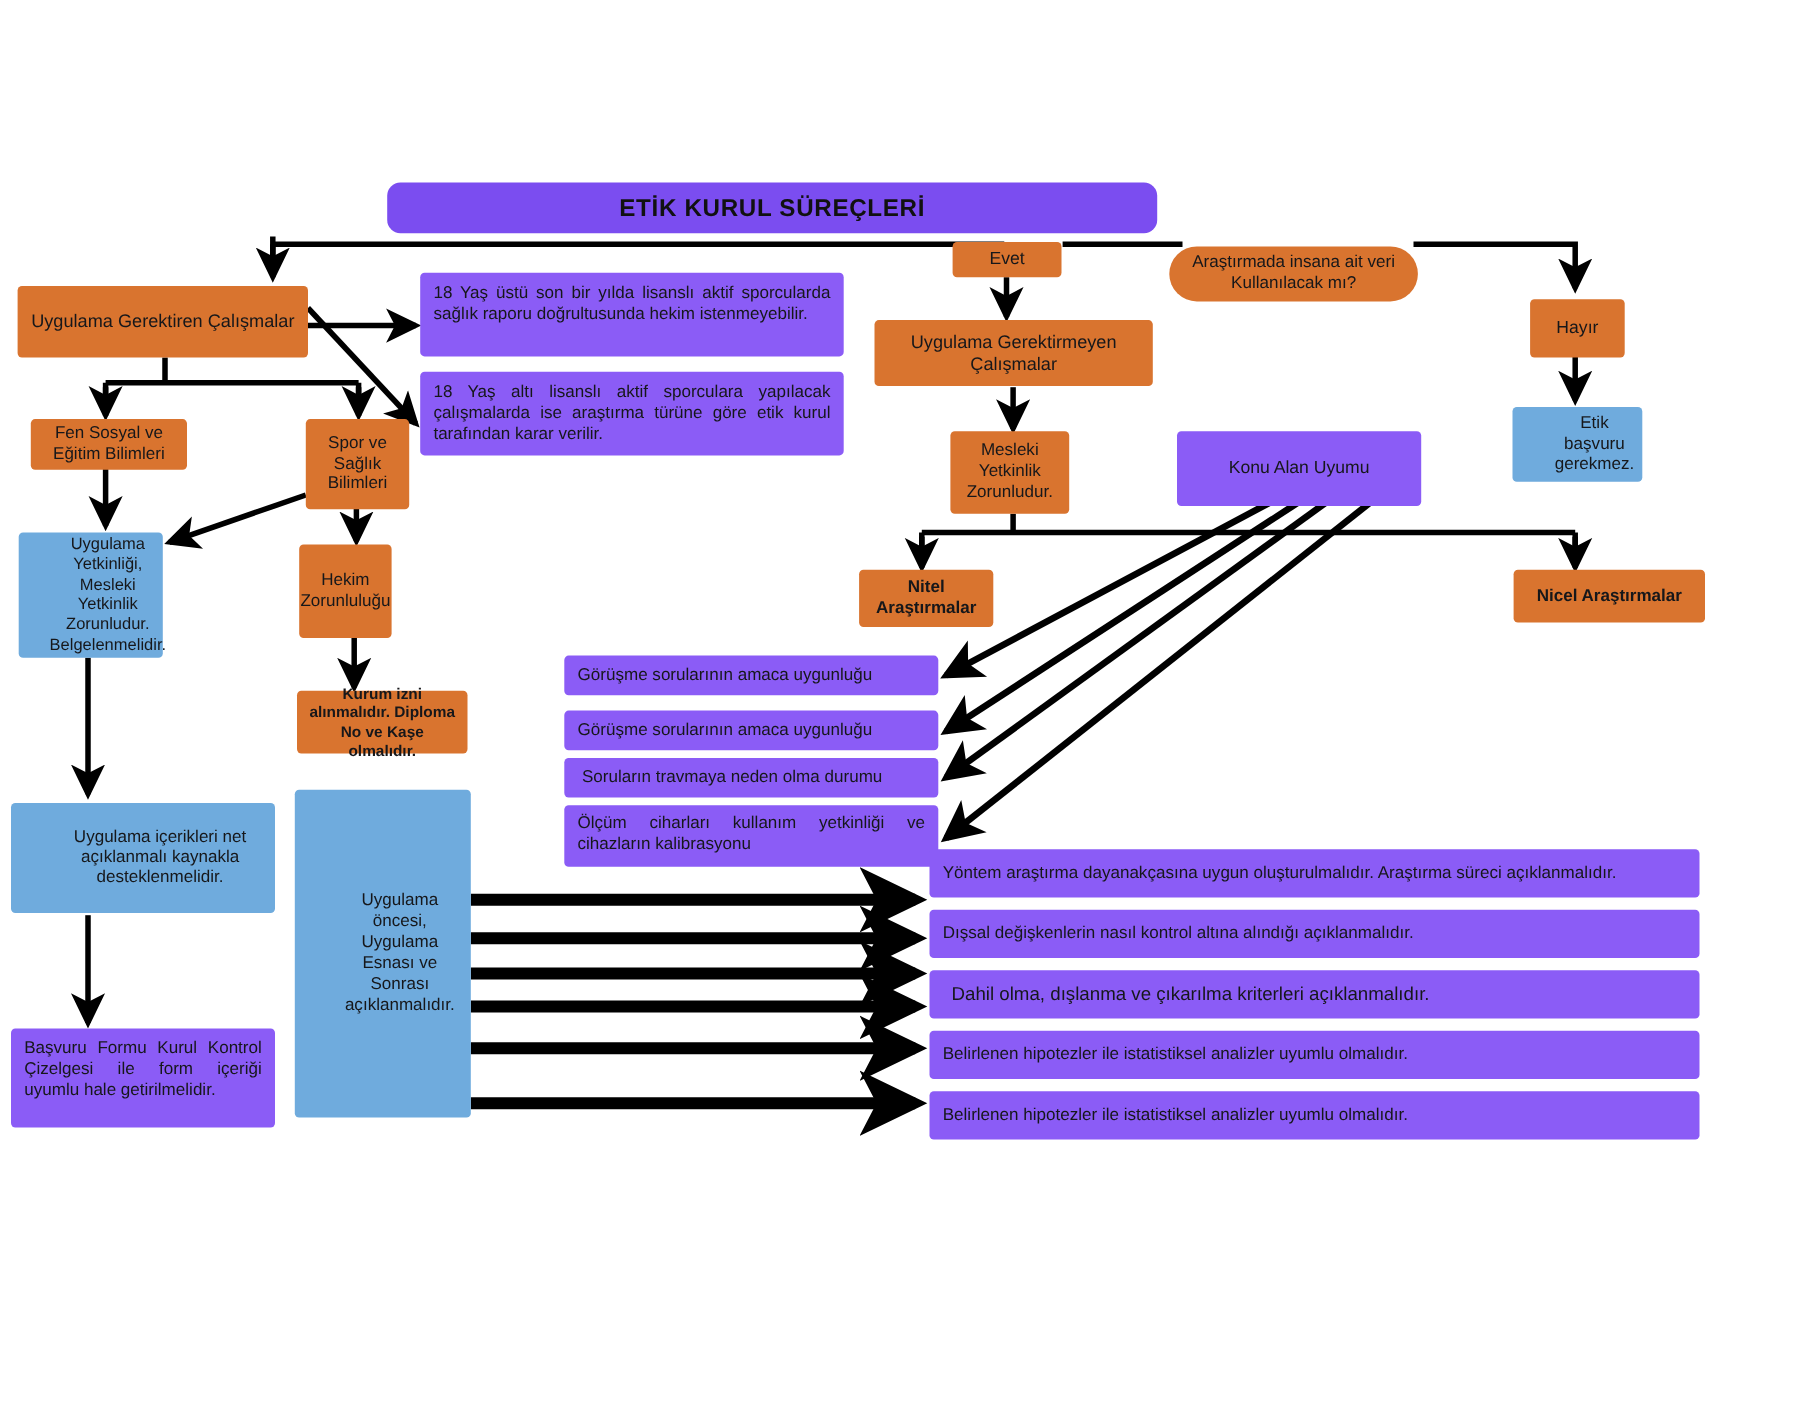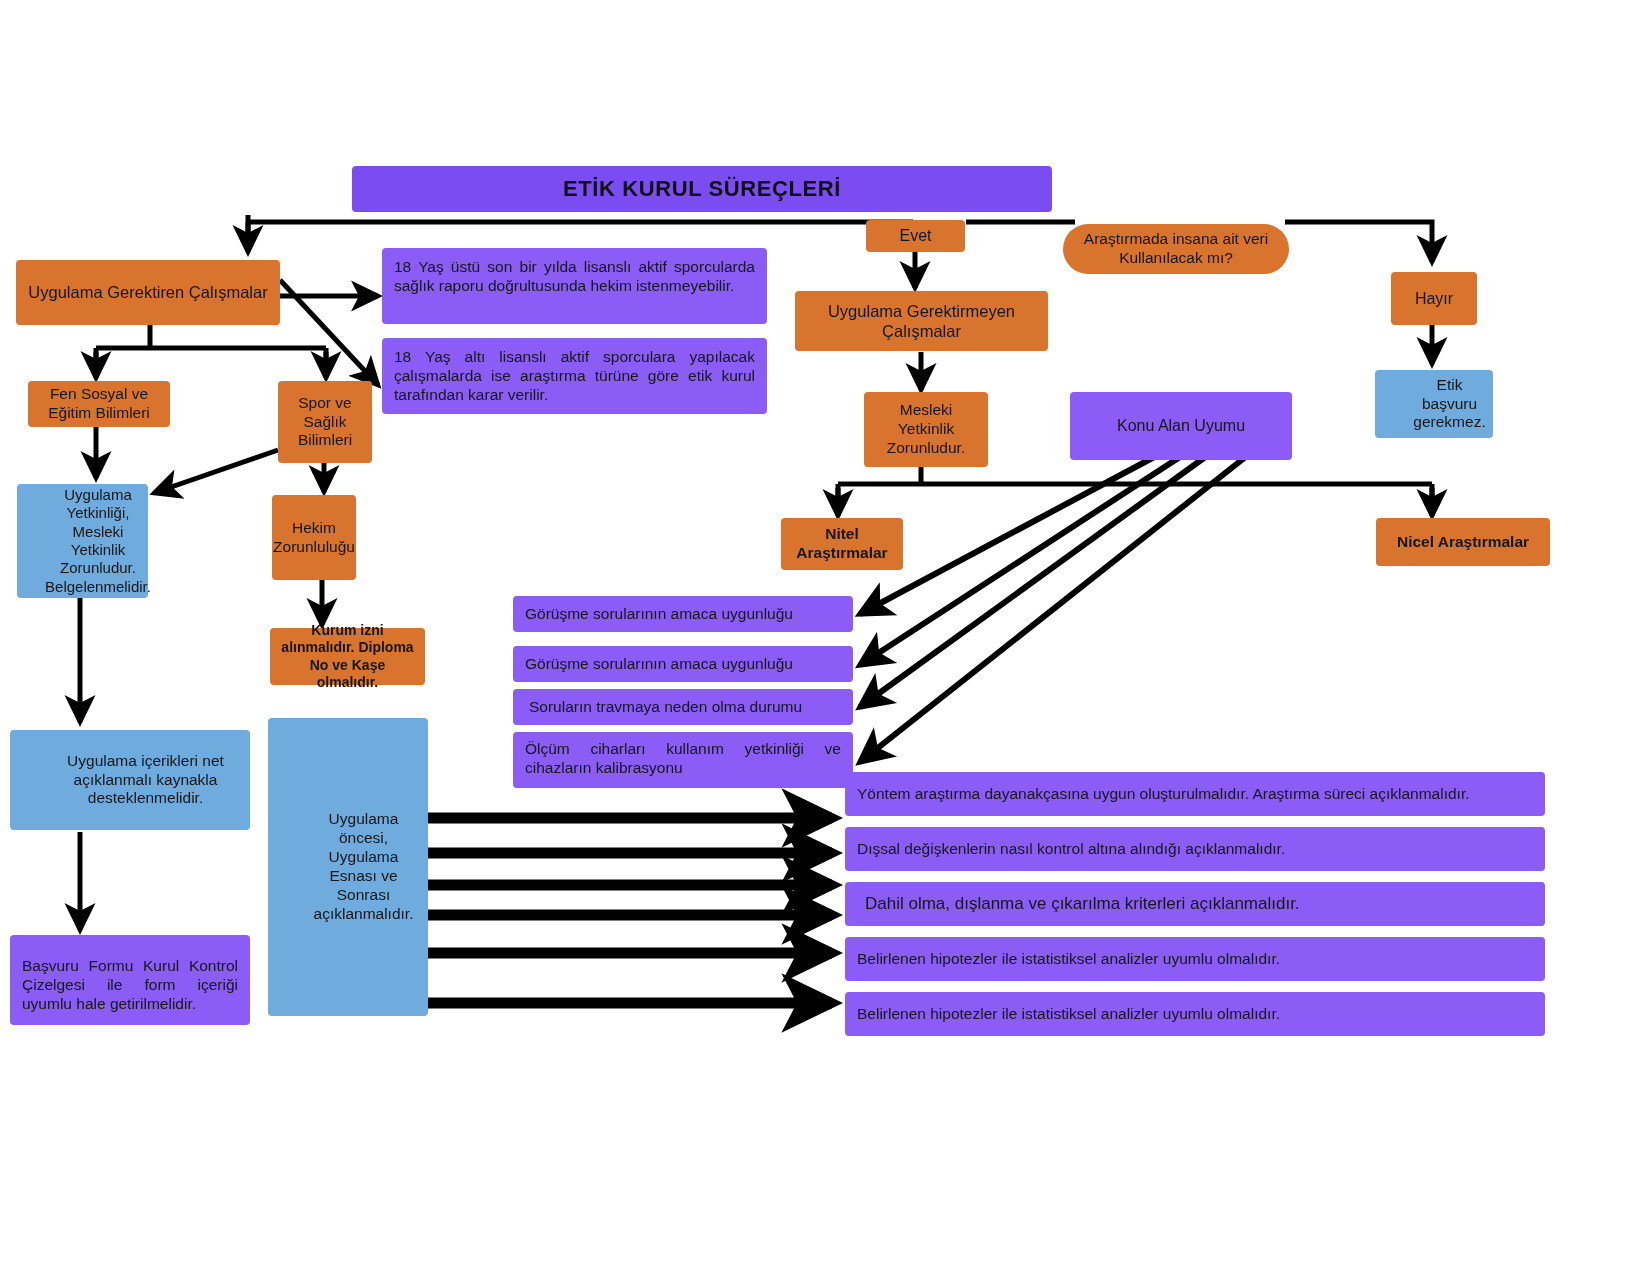--- a/index.html
+++ b/index.html
@@ -10,21 +10,21 @@
         text-align:center;color:#16171a;line-height:1.22;padding:6px 10px;z-index:3;}
   .orange{background:#d9742f;}
   .blue{background:#6fabdd;padding-left:41px;}
   .steel{background:#8b5cf6;}
   .purple{background:#7b4df0;}
   .r4{border-radius:4px;}
   .pill{border-radius:26px;}
   .just{text-align:justify;text-align-last:left;display:block;}
   .node.just{display:block;}
   .bold{font-weight:bold;}
-  .title{font-weight:bold;letter-spacing:.6px;}
+  .title{font-weight:bold;letter-spacing:.6px;border-radius:12px;}
 </style>
 </head>
 <body>
 
 <div id="stage">
 
   <svg id="wires" viewBox="0 0 1650 1275">
     <defs>
       <marker id="ah" markerWidth="7" markerHeight="7" refX="5.4" refY="3.5" orient="auto" markerUnits="strokeWidth">
         <path d="M0,0.4 L6.4,3.5 L0,6.6 L1.6,3.5 Z" fill="#000"></path>
@@ -95,35 +95,35 @@
   <div class="node orange r4" style="left:278px;top:381px;width:94px;height:82px;font-size:15.5px;">Spor ve Sağlık Bilimleri</div>
 
   <div class="node blue r4" style="left:17px;top:484px;width:131px;height:114px;font-size:15px;">Uygulama Yetkinliği, Mesleki Yetkinlik Zorunludur. Belgelenmelidir.</div>
 
   <div class="node orange r4" style="left:272px;top:495px;width:84px;height:85px;font-size:15.5px;">Hekim Zorunluluğu</div>
 
   <div class="node orange r4 bold" style="left:270px;top:628px;width:155px;height:57px;font-size:14px;">Kurum izni alınmalıdır. Diploma No ve Kaşe olmalıdır.</div>
 
   <div class="node blue r4" style="left:10px;top:730px;width:240px;height:100px;font-size:15.5px;">Uygulama içerikleri net açıklanmalı kaynakla desteklenmelidir.</div>
 
-  <div class="node steel r4 just" style="left:10px;top:935px;width:240px;height:90px;font-size:15.5px;padding:22px 12px;">Başvuru Formu Kurul Kontrol Çizelgesi ile form içeriği uyumlu hale getirilmelidir.</div>
+  <div class="node steel r4 just" style="left:10px;top:935px;width:240px;height:90px;font-size:15.5px;padding:9px 12px;">Başvuru Formu Kurul Kontrol Çizelgesi ile form içeriği uyumlu hale getirilmelidir.</div>
 
   <div class="node blue r4" style="left:268px;top:718px;width:160px;height:298px;font-size:15.5px;">Uygulama öncesi, Uygulama Esnası ve Sonrası açıklanmalıdır.</div>
 
   <div class="node orange r4" style="left:866px;top:220px;width:99px;height:32px;font-size:16px;">Evet</div>
 
   <div class="node orange pill" style="left:1063px;top:224px;width:226px;height:50px;font-size:15.5px;">Araştırmada insana ait veri Kullanılacak mı?</div>
 
   <div class="node orange r4" style="left:1391px;top:272px;width:86px;height:53px;font-size:16px;">Hayır</div>
 
   <div class="node blue r4" style="left:1375px;top:370px;width:118px;height:68px;font-size:15.5px;">Etik başvuru gerekmez.</div>
 
   <div class="node orange r4" style="left:795px;top:291px;width:253px;height:60px;font-size:16.5px;">Uygulama Gerektirmeyen Çalışmalar</div>
 
-  <div class="node orange r4" style="left:864px;top:392px;width:124px;height:75px;font-size:15.5px;">Mesleki Yetkinlik Zorunludur.</div>
+  <div class="node orange r4" style="left:864px;top:392px;width:108px;height:75px;font-size:15.5px;">Mesleki Yetkinlik Zorunludur.</div>
 
   <div class="node steel r4" style="left:1070px;top:392px;width:222px;height:68px;font-size:16px;">Konu Alan Uyumu</div>
 
   <div class="node orange r4 bold" style="left:781px;top:518px;width:122px;height:52px;font-size:15.5px;">Nitel Araştırmalar</div>
 
   <div class="node orange r4 bold" style="left:1376px;top:518px;width:174px;height:48px;font-size:15.5px;">Nicel Araştırmalar</div>
 
   <div class="node steel r4" style="left:513px;top:596px;width:340px;height:36px;font-size:15.5px;justify-content:flex-start;padding-left:12px;">Görüşme sorularının amaca uygunluğu</div>
 
   <div class="node steel r4" style="left:513px;top:646px;width:340px;height:36px;font-size:15.5px;justify-content:flex-start;padding-left:12px;">Görüşme sorularının amaca uygunluğu</div>

